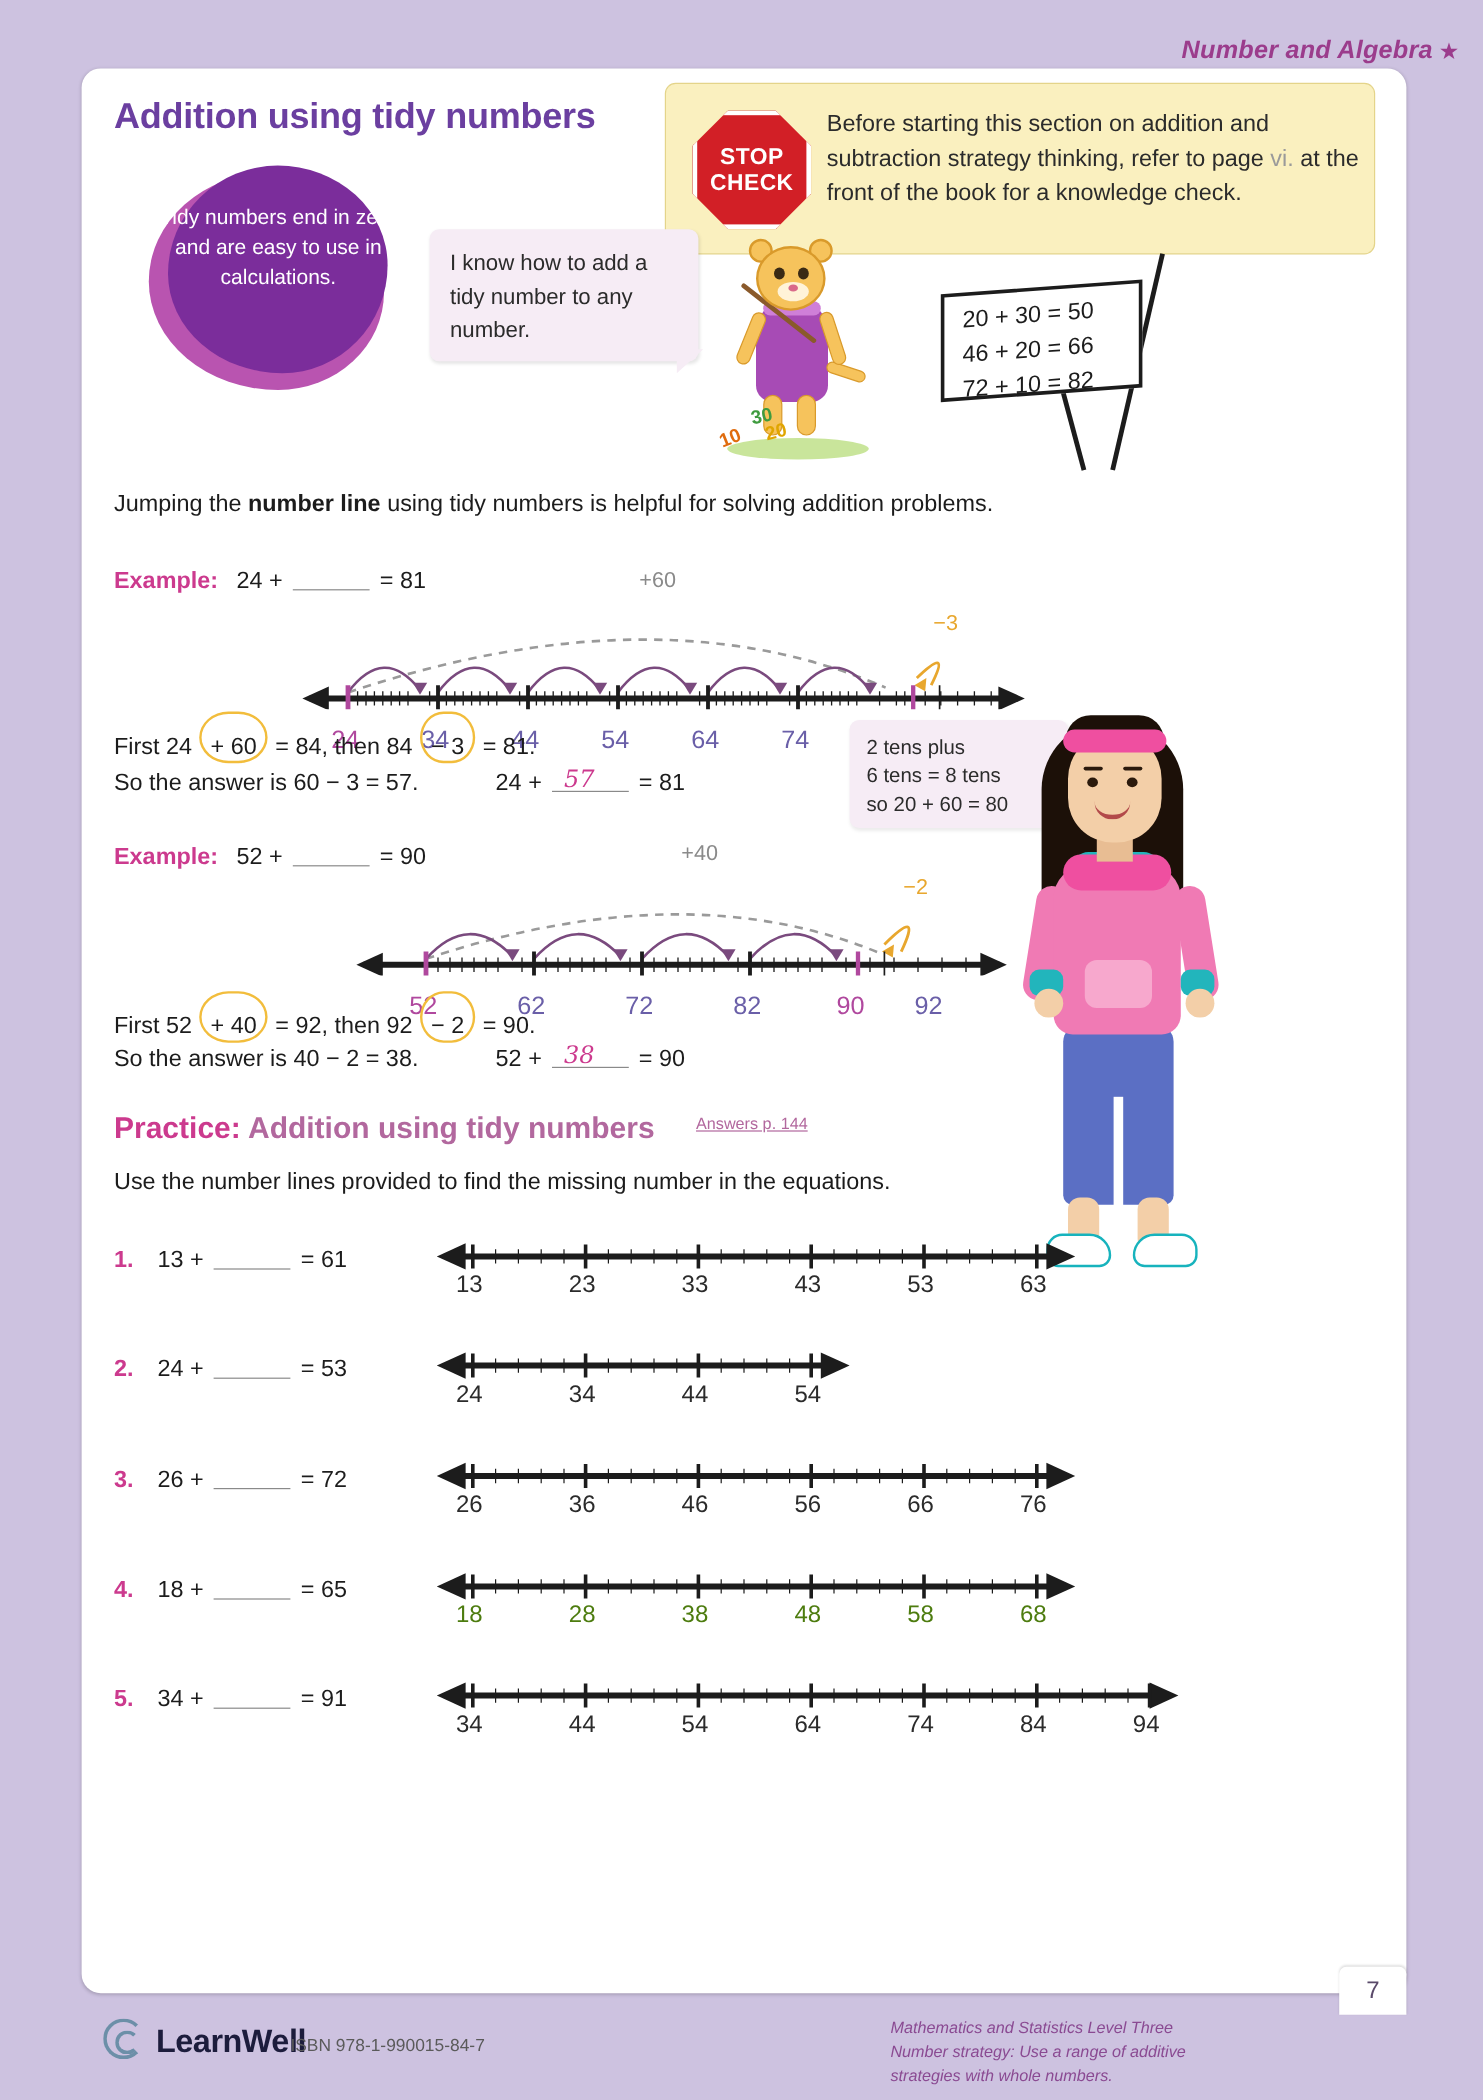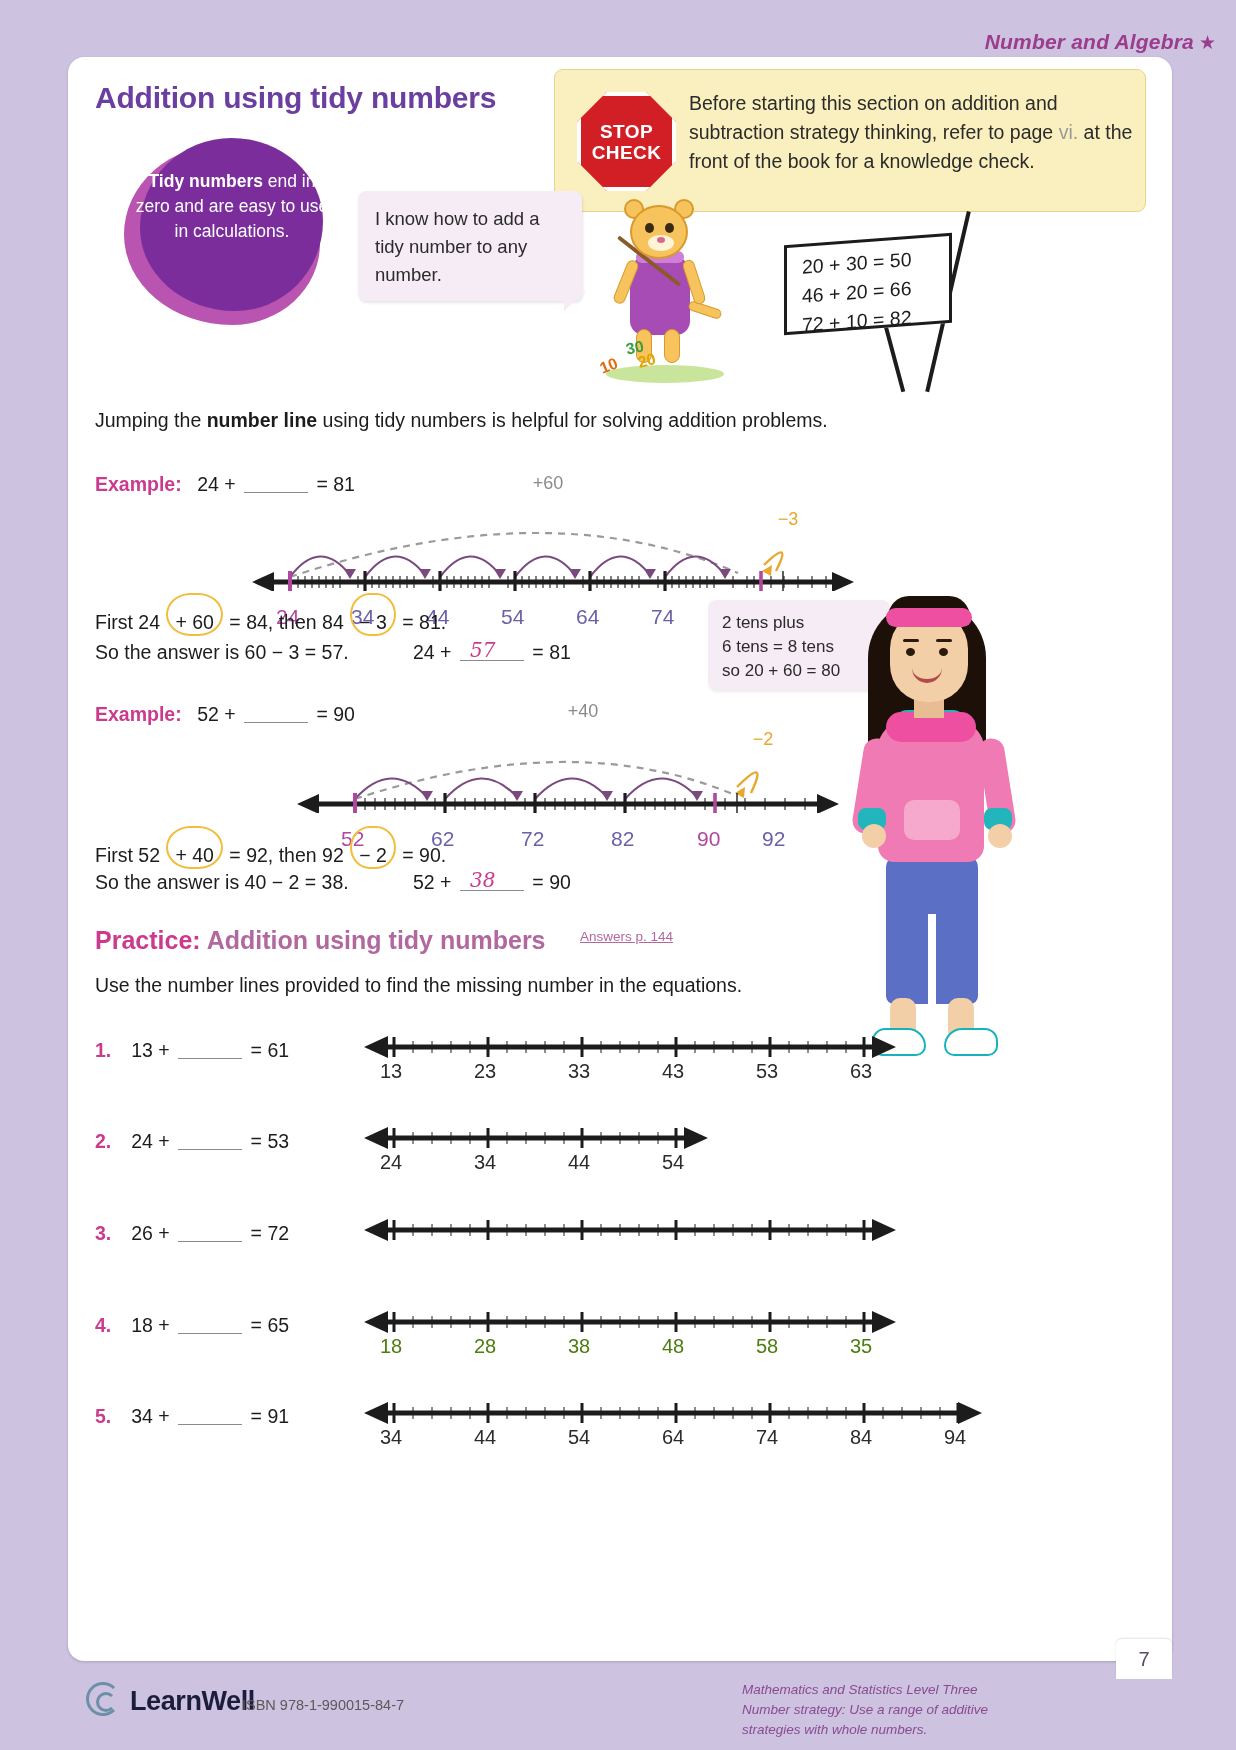--- a/index.html
+++ b/index.html
@@ -136,21 +136,21 @@
   }
   .blob-text {
     position: absolute;
     left: 8px; top: 31px;
     width: 200px;
     text-align: center;
     color: #ffffff;
     font-size: 17.5px;
     line-height: 25px;
   }
-  .blob-text b { font-weight: bold; }
+  .blob-text b { font-weight: normal; }
 
   
   .speech {
     position: absolute;
     left: 290px;
     top: 134px;
     width: 224px;
     height: 110px;
     background: #f6ecf5;
     border-radius: 8px;
@@ -784,20 +784,28 @@
           <line x1="337" y1="9" x2="337" y2="21"></line>
           <line x1="356" y1="9" x2="356" y2="21"></line>
           <line x1="375" y1="9" x2="375" y2="21"></line>
           <line x1="394" y1="9" x2="394" y2="21"></line>
           <line x1="431" y1="9" x2="431" y2="21"></line>
           <line x1="450" y1="9" x2="450" y2="21"></line>
           <line x1="469" y1="9" x2="469" y2="21"></line>
           <line x1="488" y1="9" x2="488" y2="21"></line>
         </g>
     </svg>
+    <div style="position:absolute; left:290px; top:1186px; width:545px; height:26px; font-size:20px; color:#2b2b2b;">
+      <span style="position:absolute; left:22px;">26</span>
+      <span style="position:absolute; left:116px;">36</span>
+      <span style="position:absolute; left:210px;">46</span>
+      <span style="position:absolute; left:304px;">56</span>
+      <span style="position:absolute; left:398px;">66</span>
+      <span style="position:absolute; left:492px;">76</span>
+    </div>
 
     <div class="para" style="left:27px; top:1255px;"><span class="q-num">4.</span><span style="margin-left:20px;">18 + </span><span class="blank-line"></span><span> = 65</span></div>
     <svg style="position:absolute; left:290px; top:1250px;" width="545" height="30" viewBox="0 0 545 30">
       <line x1="14" y1="15" x2="530" y2="15" stroke="#1c1c1c" stroke-width="5"></line>
       <path d="M 6 15 l 24 -11 l 0 22 z" fill="#1c1c1c"></path>
         <path d="M 538 15 l -24 -11 l 0 22 z" fill="#1c1c1c"></path>
       <g stroke="#1c1c1c" stroke-width="3">
           <line x1="36" y1="5" x2="36" y2="25"></line>
           <line x1="130" y1="5" x2="130" y2="25"></line>
           <line x1="224" y1="5" x2="224" y2="25"></line>
@@ -827,21 +835,21 @@
           <line x1="469" y1="9" x2="469" y2="21"></line>
           <line x1="488" y1="9" x2="488" y2="21"></line>
         </g>
     </svg>
     <div style="position:absolute; left:290px; top:1278px; width:545px; height:26px; font-size:20px; color:#4d7c0f;">
       <span style="position:absolute; left:22px;">18</span>
       <span style="position:absolute; left:116px;">28</span>
       <span style="position:absolute; left:210px;">38</span>
       <span style="position:absolute; left:304px;">48</span>
       <span style="position:absolute; left:398px;">58</span>
-      <span style="position:absolute; left:492px;">35</span>
+      <span style="position:absolute; left:492px;">68</span>
     </div>
 
     <div class="para" style="left:27px; top:1346px;"><span class="q-num">5.</span><span style="margin-left:20px;">34 + </span><span class="blank-line"></span><span> = 91</span></div>
     <svg style="position:absolute; left:290px; top:1341px;" width="630" height="30" viewBox="0 0 630 30">
       <line x1="14" y1="15" x2="614" y2="15" stroke="#1c1c1c" stroke-width="5"></line>
       <path d="M 6 15 l 24 -11 l 0 22 z" fill="#1c1c1c"></path>
         <path d="M 624 15 l -24 -11 l 0 22 z" fill="#1c1c1c"></path>
       <g stroke="#1c1c1c" stroke-width="3">
           <line x1="36" y1="5" x2="36" y2="25"></line>
           <line x1="130" y1="5" x2="130" y2="25"></line>

